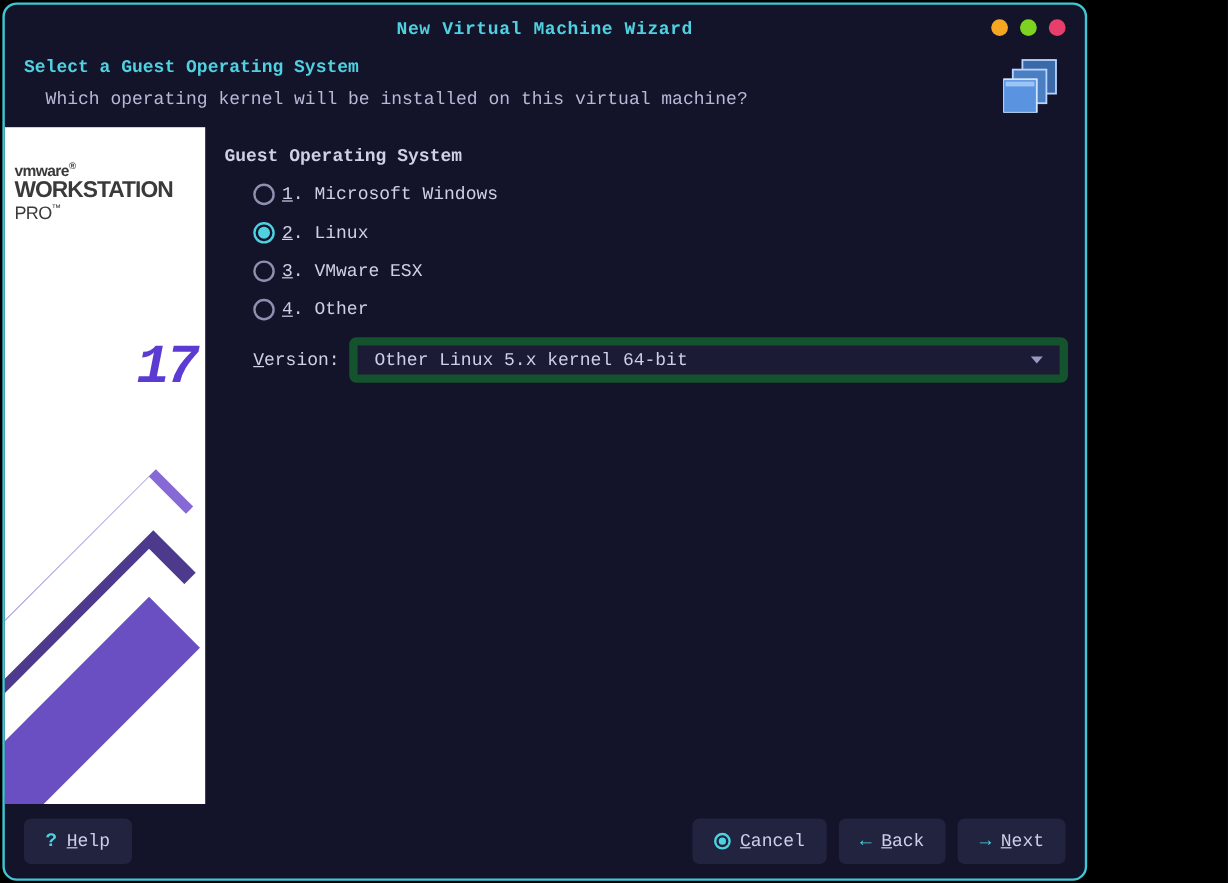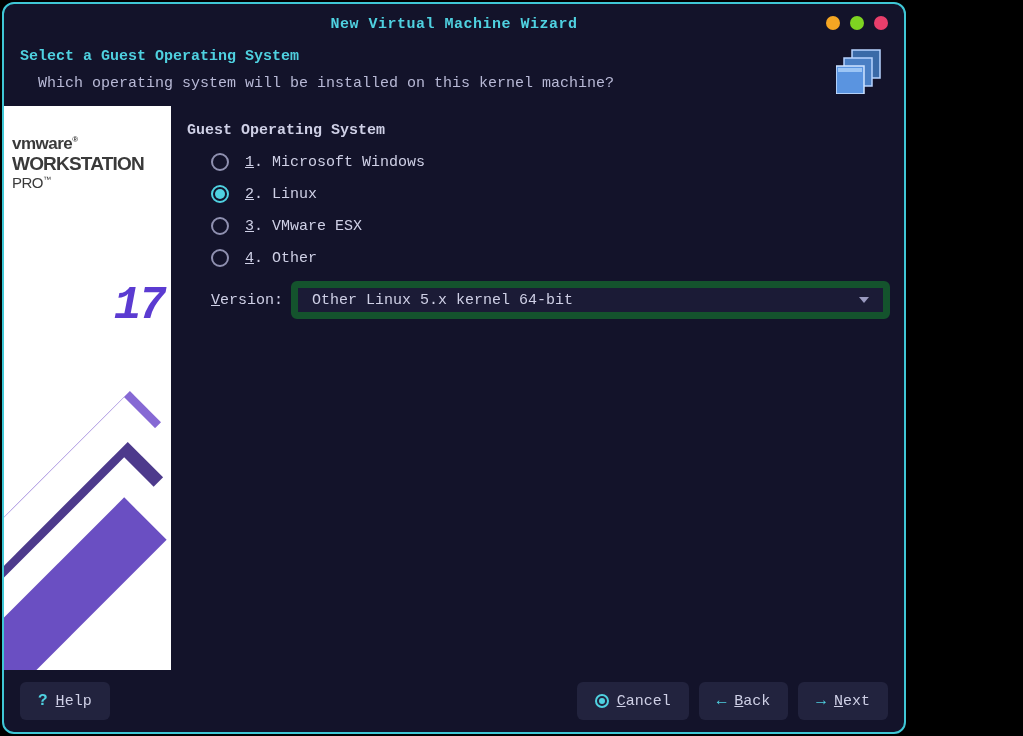--- a/index.html
+++ b/index.html
@@ -76,21 +76,21 @@
     width: 167px;
     background: #ffffff;
     position: relative;
     overflow: hidden;
   }
   .logo-text {
     padding: 28px 8px 0 8px;
     font-family: Arial, sans-serif;
     color: #3a3a3a;
   }
-  .logo-vmware { font-size: 17px; font-weight: 600; letter-spacing: -0.5px; }
+  .logo-vmware { font-size: 13px; font-weight: 600; letter-spacing: -0.5px; }
   .logo-vmware::after { content: "\00AE"; font-size:8px; vertical-align: super;}
   .logo-workstation { font-size: 19px; font-weight: 700; letter-spacing: -0.8px; line-height:1.05;}
   .logo-pro { font-size: 15px; font-weight: 400; letter-spacing: -0.5px; display:inline; }
   .logo-tm { font-size: 8px; vertical-align: super; }
   .logo-17 {
     color: #5b3bd1;
     font-size: 46px;
     font-weight: bold;
     font-style: italic;
     position: absolute;
@@ -121,21 +121,21 @@
     flex: 1;
     padding: 16px 14px 10px 16px;
     color: #cfd0e6;
     font-size: 15px;
   }
   .section-label { font-weight: bold; color: #cfd0e6; margin-bottom: 14px;}
   .radio-list { padding-left: 24px; }
   .radio-row {
     display: flex;
     align-items: center;
-    gap: 16px;
+    gap: 6px;
     margin-bottom: 14px;
     cursor: pointer;
   }
   .radio-outer {
     width: 18px; height: 18px;
     border: 2px solid #8f90b0;
     border-radius: 50%;
     display: flex; align-items: center; justify-content: center;
     flex-shrink: 0;
   }
@@ -215,21 +215,21 @@
     <span>New Virtual Machine Wizard</span>
     <div class="traffic-lights">
       <div class="dot dot-y"></div>
       <div class="dot dot-g"></div>
       <div class="dot dot-r"></div>
     </div>
   </div>
 
   <div class="header">
     <div class="header-title">Select a Guest Operating System</div>
-    <div class="header-sub">Which operating system will be installed on this kernel machine?</div>
+    <div class="header-sub">Which operating kernel will be installed on this virtual machine?</div>
     <svg class="header-icon" width="48" height="48" viewBox="0 0 48 48">
       <rect x="16" y="4" width="28" height="28" fill="#3a6aa8" stroke="#b8d4ff" stroke-width="1.5"></rect>
       <rect x="8" y="12" width="28" height="28" fill="#4a7fc4" stroke="#b8d4ff" stroke-width="1.5"></rect>
       <rect x="0" y="20" width="28" height="28" fill="#5a94e0" stroke="#d0e4ff" stroke-width="1.5"></rect>
       <rect x="2" y="22" width="24" height="4" fill="#9cc5f5"></rect>
     </svg>
   </div>
 
   <div class="content">
 

